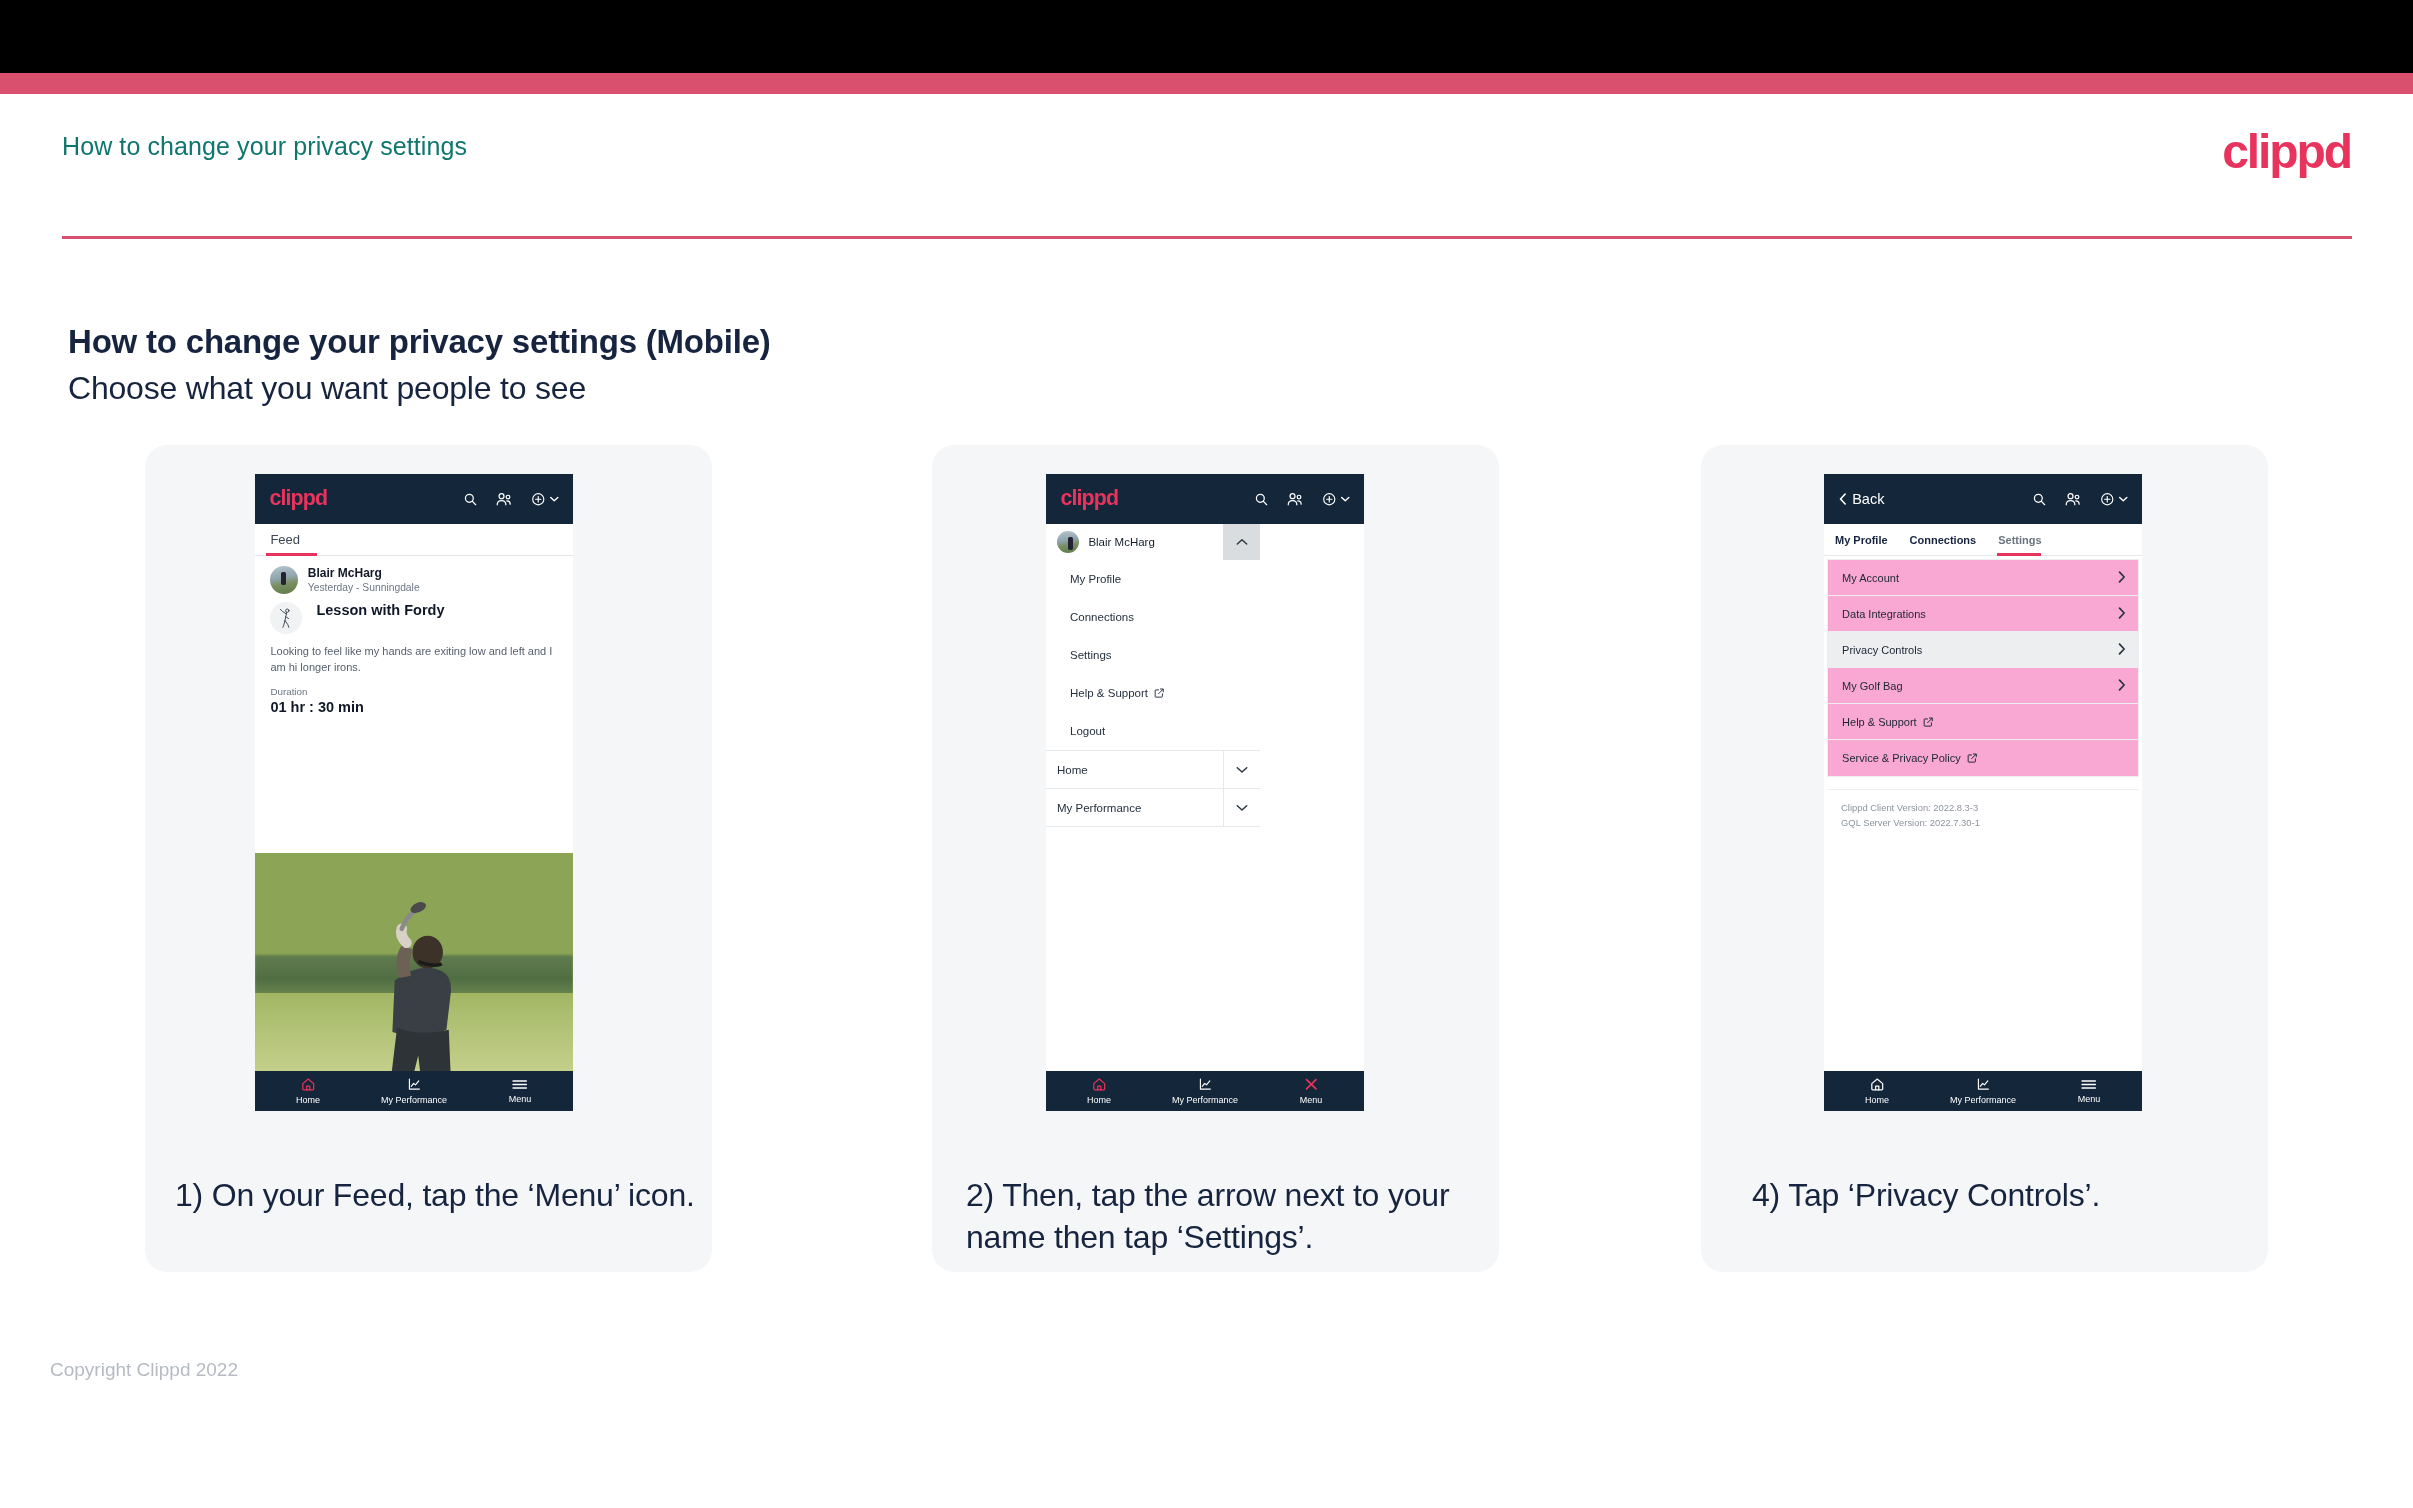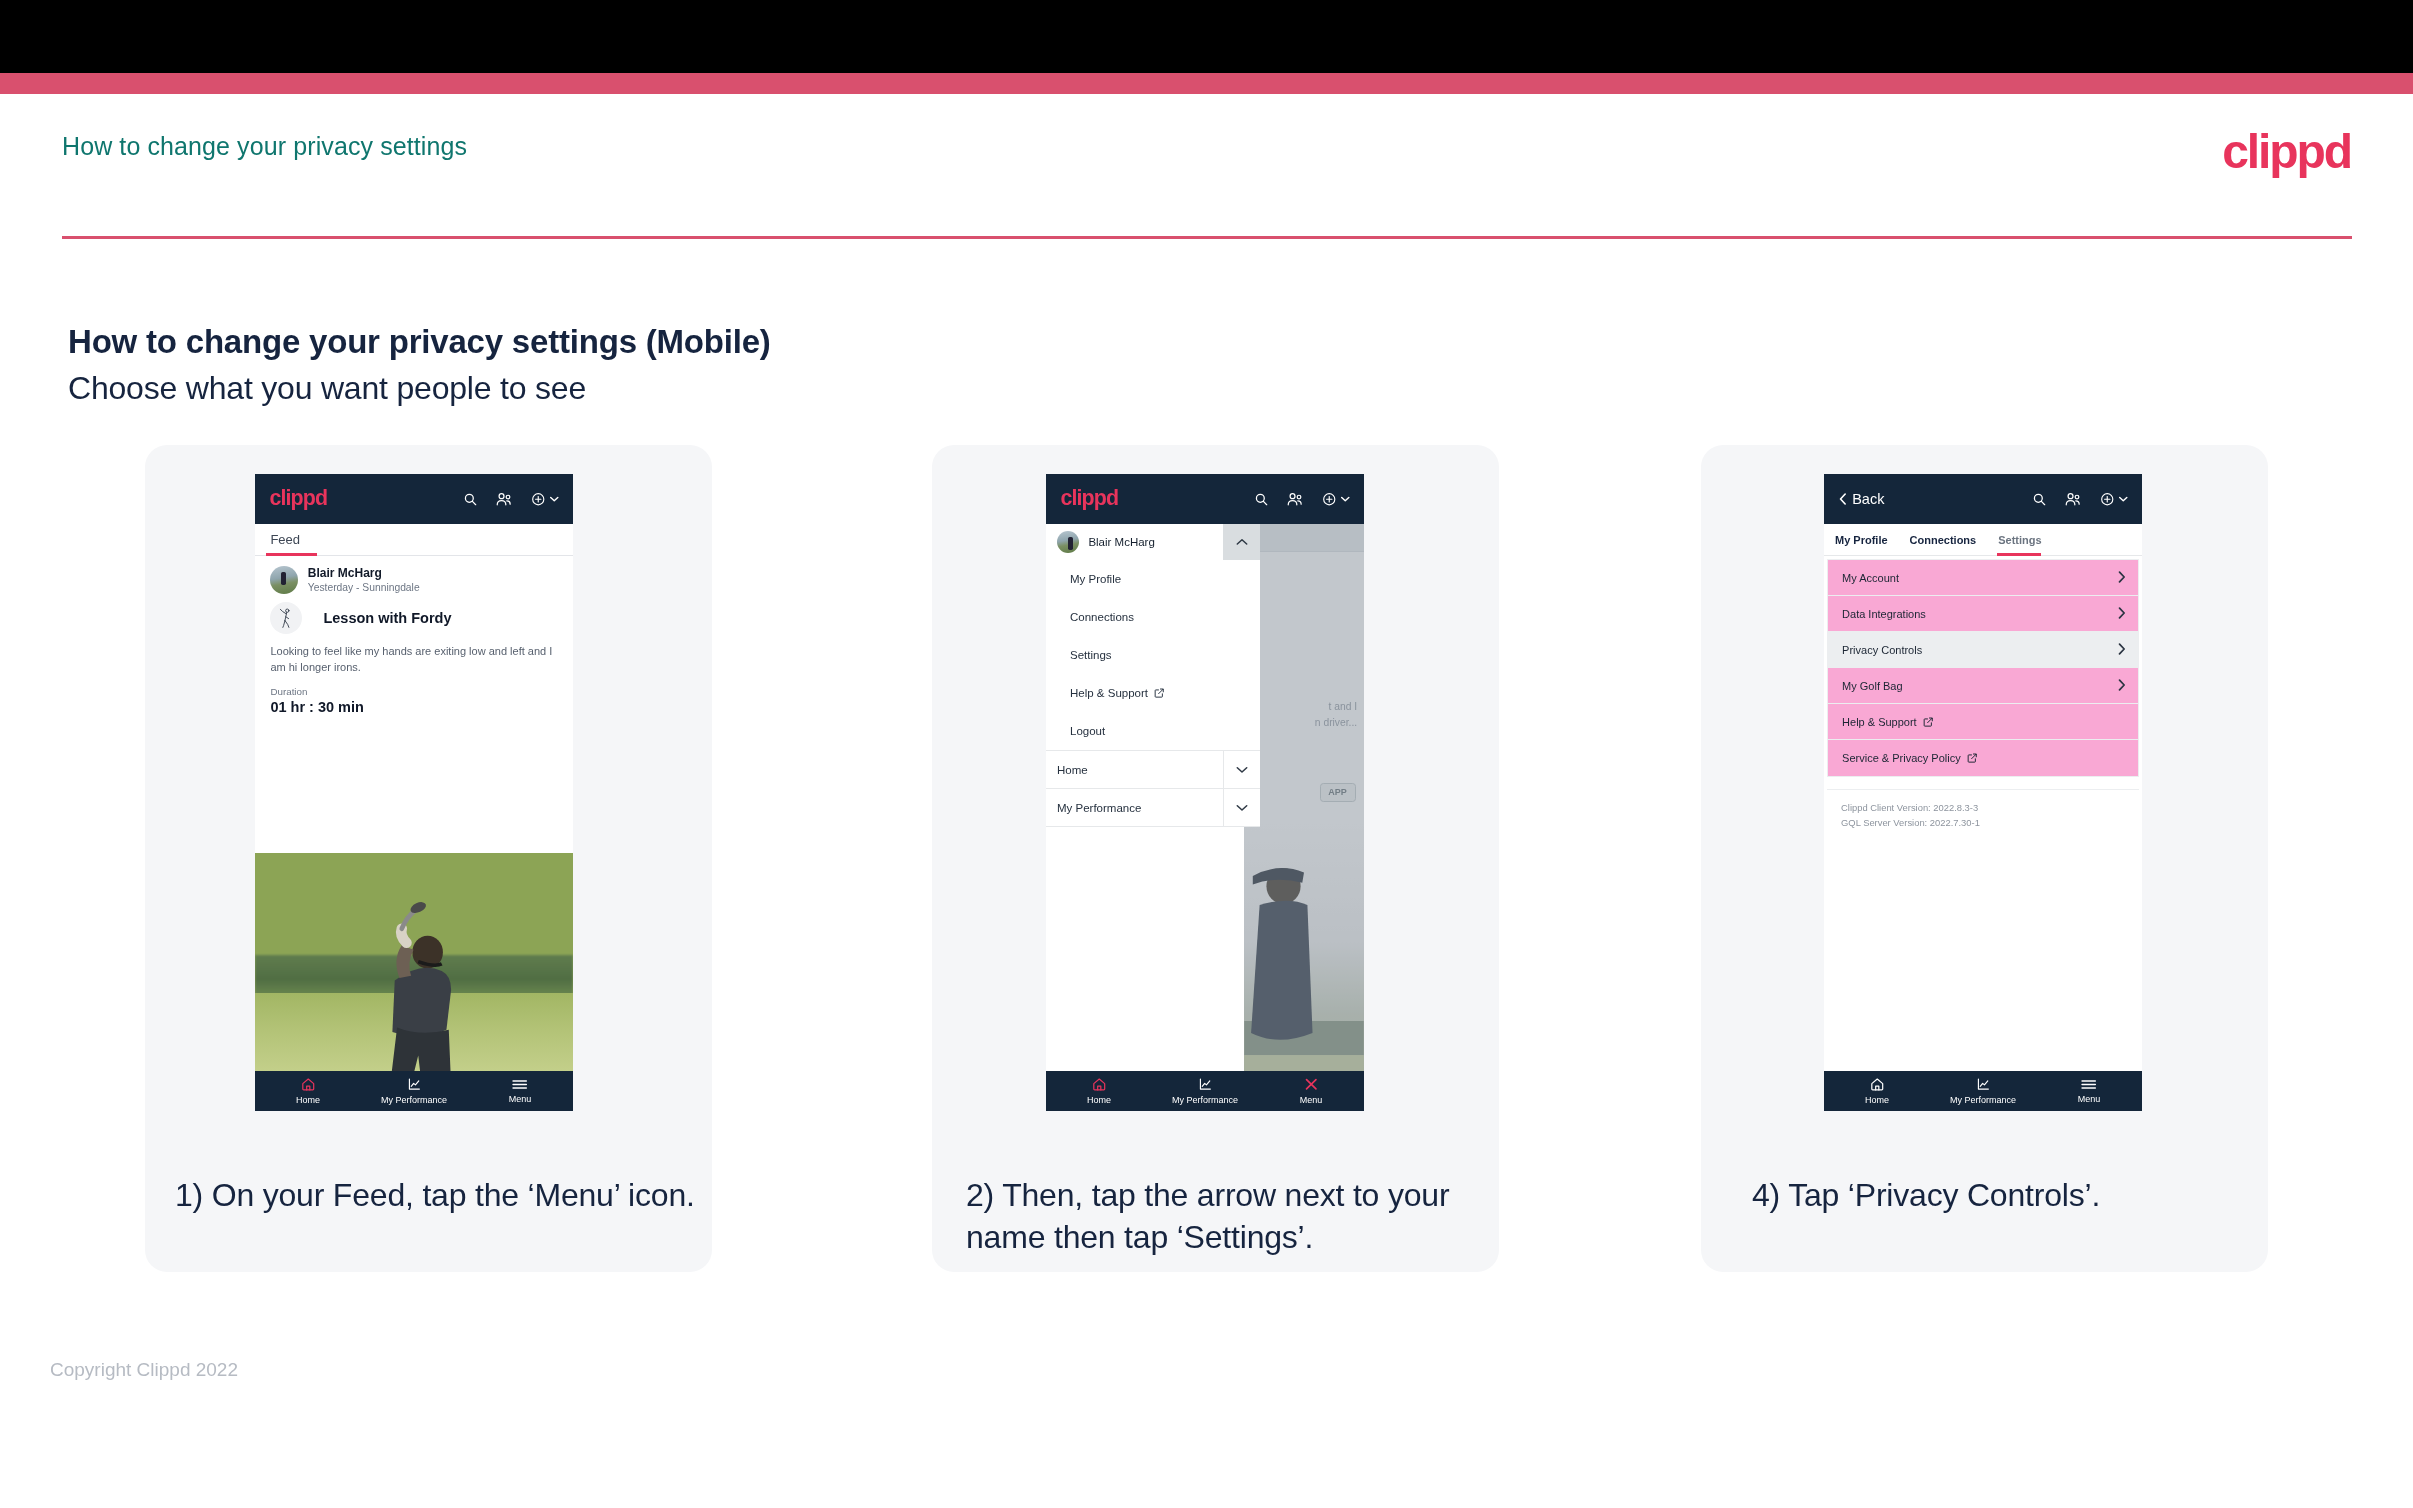--- a/index.html
+++ b/index.html
@@ -83,21 +83,21 @@
     width: 28px; height: 28px; border-radius: 50%;
     background: linear-gradient(170deg,#b7c6d0 0%,#8fa5ad 42%,#7a8f63 62%,#5e7a46 100%);
     position: relative; overflow: hidden; flex: 0 0 auto;
   }
   .avatar::after {
     content:""; position:absolute; left:11px; top:6px; width:5.1px; height:13px;
     background:#223; border-radius:1.7px;
   }
   .post-name { font-size: 12px; font-weight: 700; color: #121a29; line-height: 1.25; }
   .post-meta { font-size: 10.3px; color: #6d7684; line-height: 1.3; }
-  .post-title-row { display: flex; align-items: center; gap: 21px; margin-top: 7.7px; }
+  .post-title-row { display: flex; align-items: flex-start; gap: 14px; margin-top: 7.7px; }
   .golf-badge {
     width: 32px; height: 32px; border-radius: 50%; background: #f1f2f4;
     display: flex; align-items: center; justify-content: center; flex: 0 0 auto;
   }
   .post-title { font-size: 14.5px; font-weight: 700; color: #101828; }
   .post-body { margin-top: 8.5px; font-size: 11px; color: #565f6d; line-height: 1.5; }
   .post-dur-lbl { margin-top: 10.3px; font-size: 9.8px; color: #6d7684; }
   .post-dur-val { margin-top: 1.7px; font-size: 14.5px; font-weight: 700; color: #101828; }
 
   .photo {
@@ -363,39 +363,20 @@
             </svg>
           <svg width="8.5" height="6" viewBox="0 0 12 8" fill="none" stroke="#fff" stroke-width="2" stroke-linecap="round" stroke-linejoin="round">
               <polyline points="1,2 6,6.6 11,2"></polyline>
             </svg>
         </span>
       </div>
     </div>
 
     <div class="p2-stage">
 
-      <div class="p2-bgfeed">
-        <div class="bg-block"></div>
-        <div class="bg-line"></div>
-        <div class="p2-bgtext">
-          <div>t and I</div>
-          <div>n driver...</div>
-        </div>
-        <div class="p2-appbadge">APP</div>
-        <div class="p2-bgphoto">
-          <svg width="120" height="297" viewBox="0 0 140 348">
-            <rect x="0" y="232" width="140" height="40" fill="#8d9c86"></rect>
-            <rect x="0" y="272" width="140" height="76" fill="#cdd3a6"></rect>
-            <ellipse cx="46" cy="74" rx="20" ry="21" fill="#4a4036"></ellipse>
-            <path d="M10 62 q30 -16 60 -4 l-2 12 q-30 -8 -58 2 z" fill="#2f3640"></path>
-            <path d="M18 96 q34 -10 56 0 l6 150 q-40 16 -72 0 z" fill="#3a4350"></path>
-          </svg>
-        </div>
-        <div class="p2-dim"></div>
-      </div>
 
       <div class="p2-menu">
         <div class="p2-userrow">
           <div class="avatar" style="width:22px;height:22px;"></div>
           <div class="p2-username">Blair McHarg</div>
           <div class="p2-caret">
             <svg width="12" height="7.7" viewBox="0 0 14 9" fill="none" stroke="#303a46" stroke-width="1.8" stroke-linecap="round" stroke-linejoin="round">
                 <polyline points="1.5,7 7,2 12.5,7"></polyline>
               </svg>
           </div>

